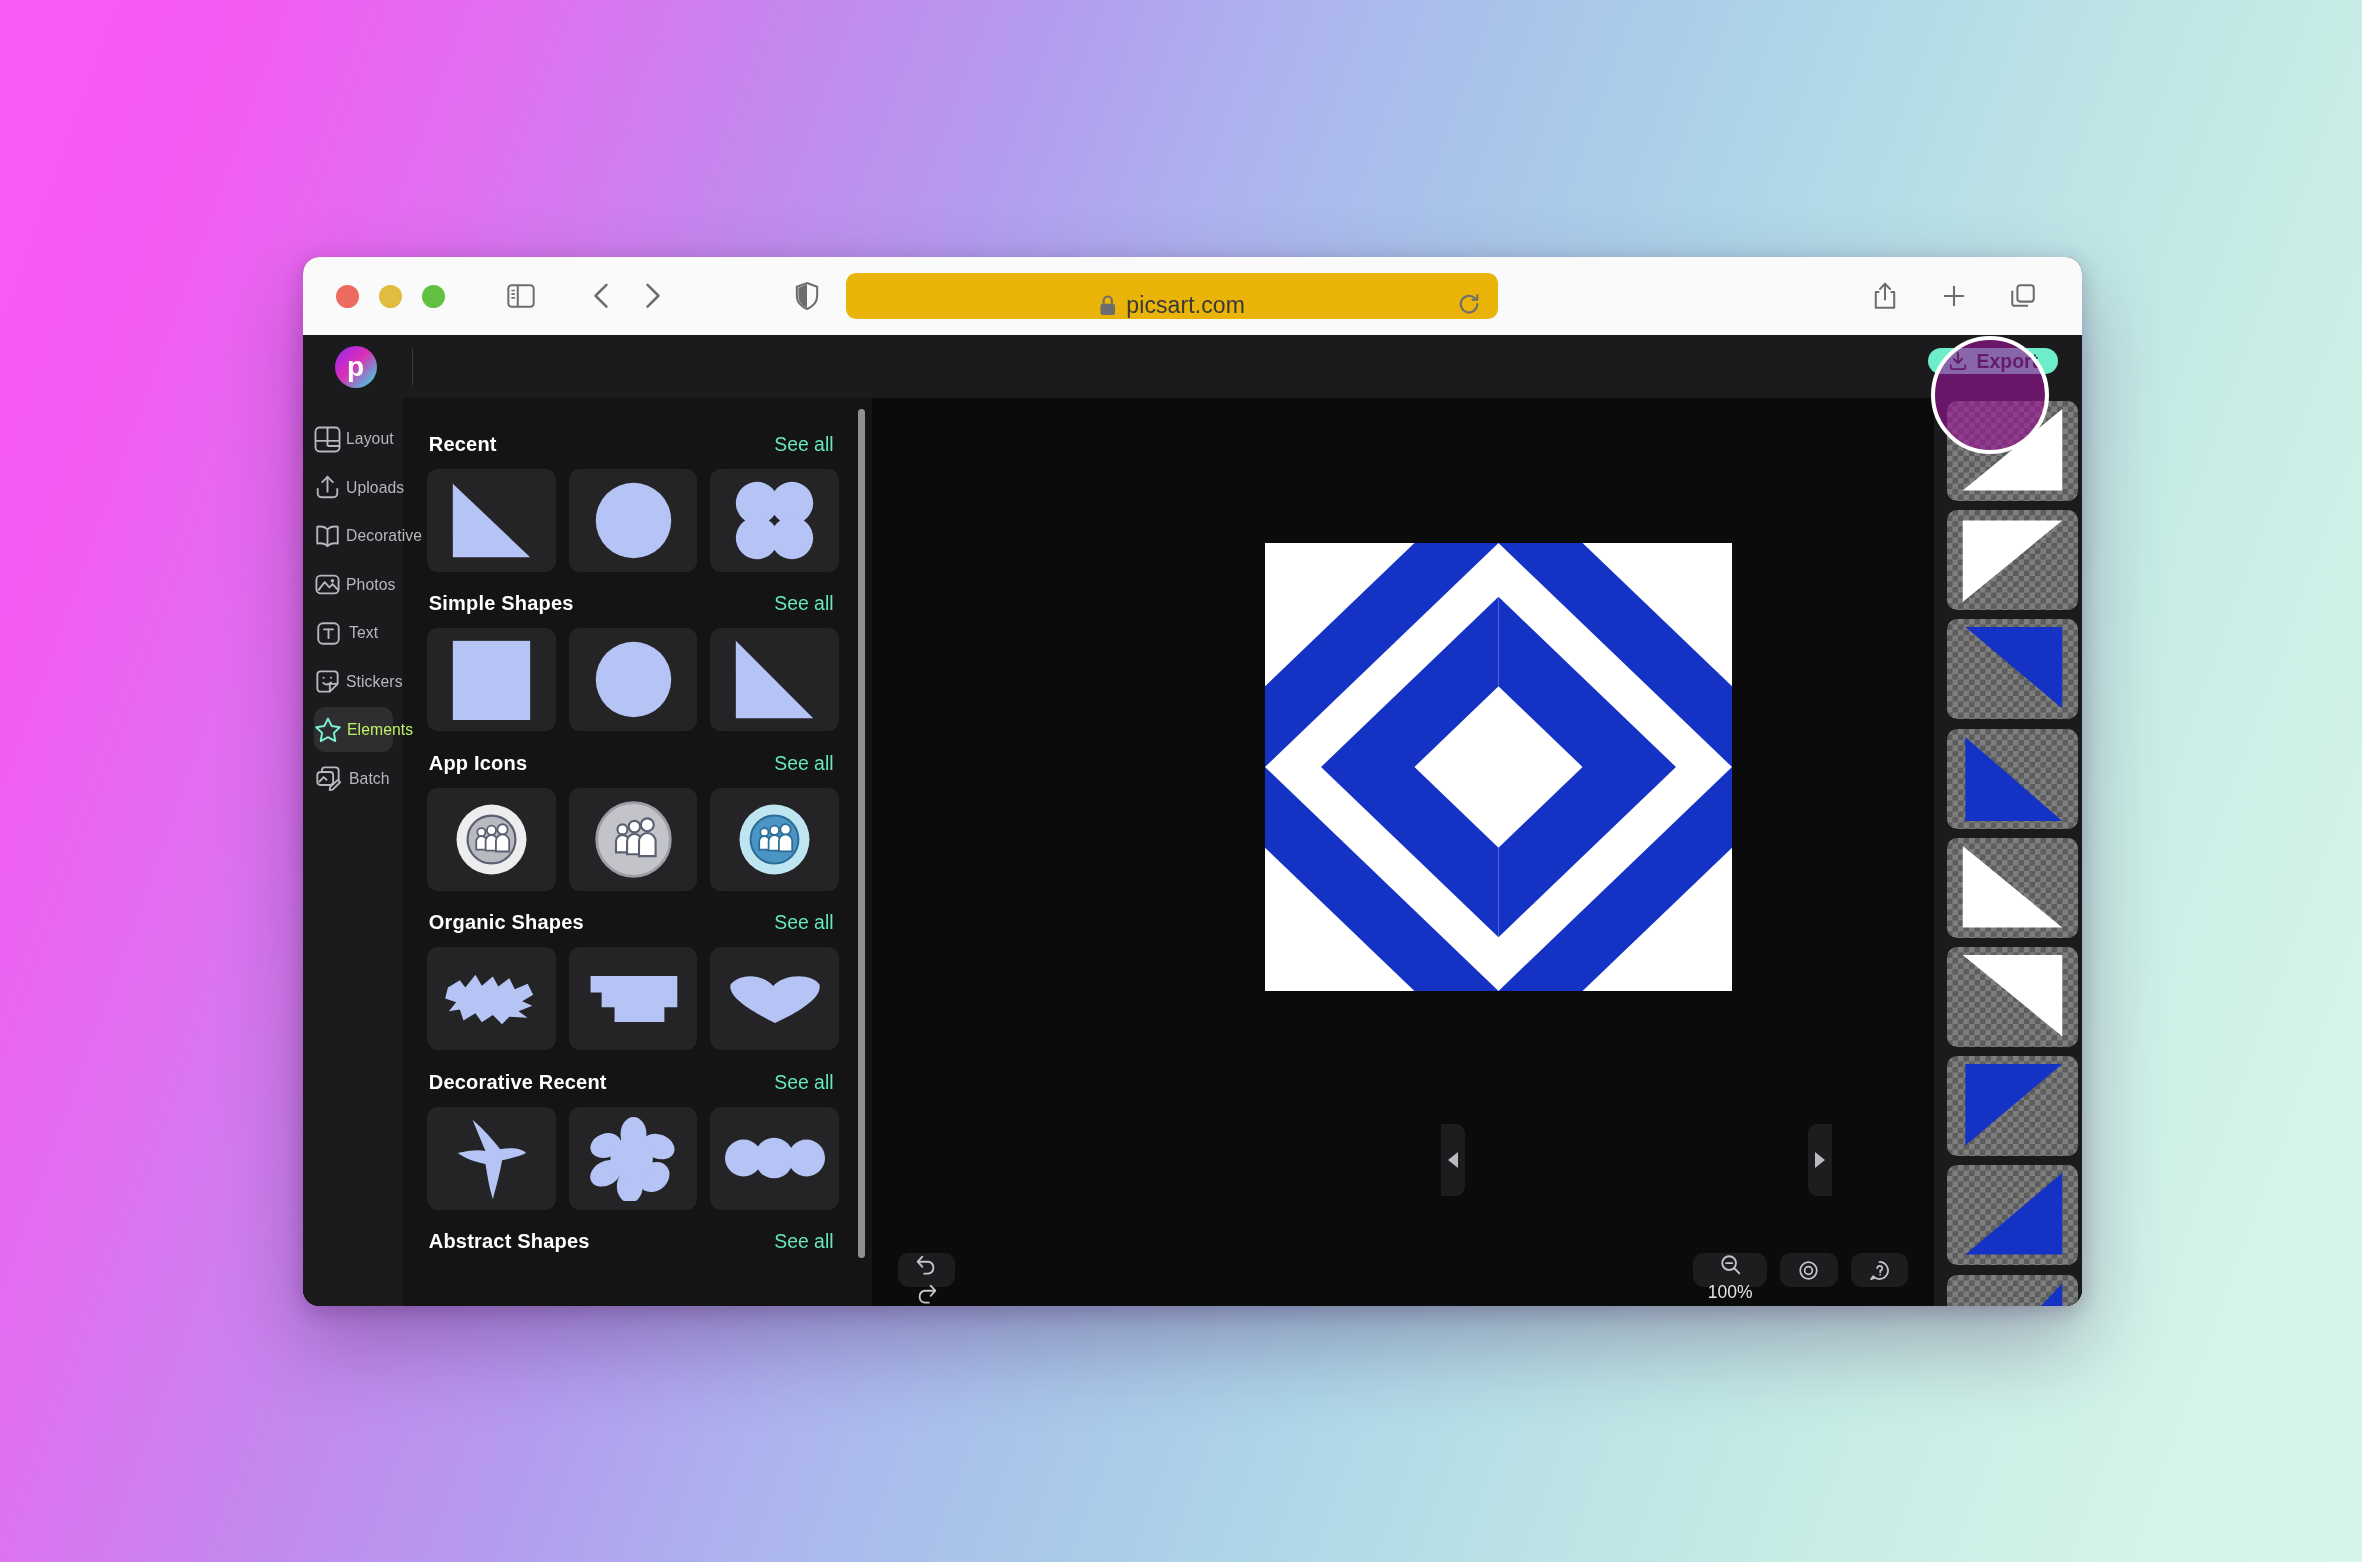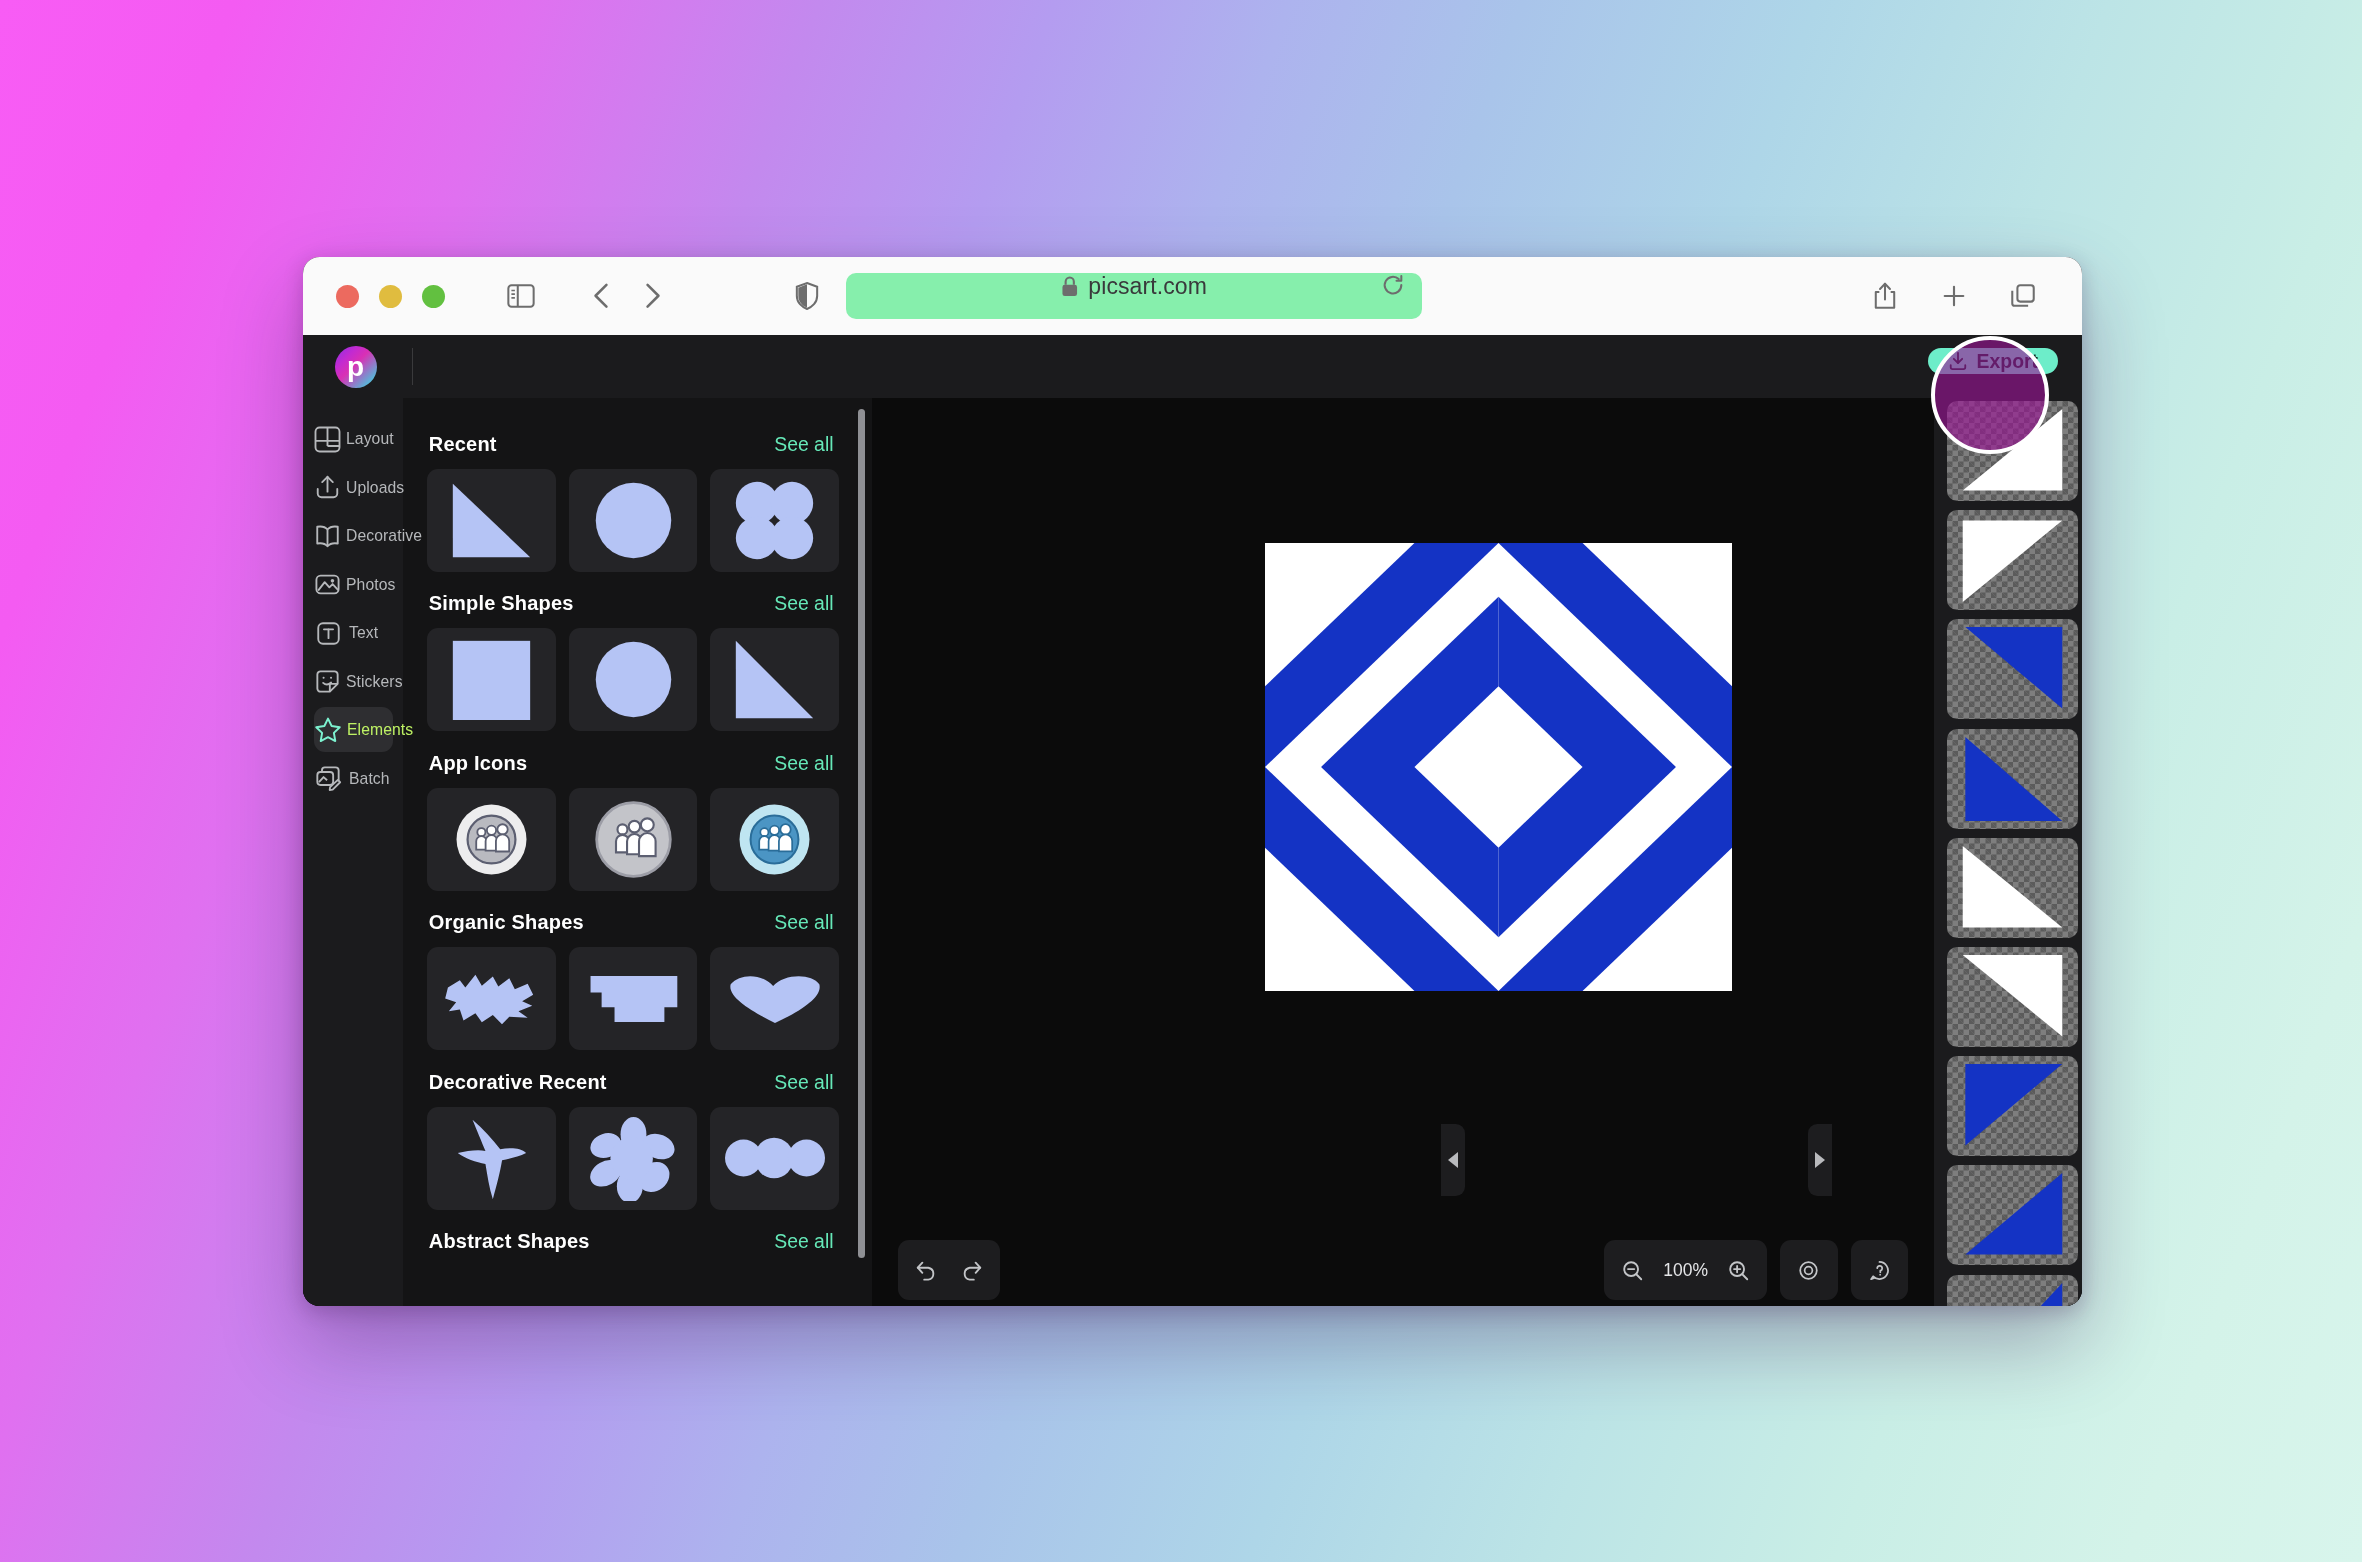--- a/index.html
+++ b/index.html
@@ -52,27 +52,27 @@
     display: flex; align-items: center; justify-content: center;
     color: #6d6d6d;
   }
   #sidebar-toggle-icon { margin-left: 55px; }
   #nav-back-icon { margin-left: 39px; }
   #nav-forward-icon { margin-left: 11px; }
   #shield-icon { margin-left: 113px; }
 
   #address-bar {
     flex: 0 0 auto;
-    width: 576px;
+    width: 652px;
     height: 46px;
     margin-left: 18.5px;
-    background: #86efac;
+    background: #eab308;
     border-radius: 10px;
     display: flex;
-    align-items: flex-start;
+    align-items: flex-end;
     justify-content: center;
     position: relative;
   }
   #url-group { display: flex; align-items: center; gap: 10px; }
   #url-text { font-size: 23px; color: #39393b; letter-spacing: 0.1px; }
   #reload-icon { position: absolute; right: 16.6px; color: #6d6d6d; }
 
   #chrome-right { margin-left: auto; display: flex; align-items: center; gap: 28px; padding-right: 13px; }
 
   
@@ -217,24 +217,25 @@
   #bottom-bar {
     position: absolute;
     left: 0; right: 0; bottom: 0;
     height: 72px;
     display: flex; align-items: center;
     padding: 0 26px;
   }
   .bb-group {
     background: #1d1d1f;
     border-radius: 11px;
-    height: 60px;
+    height: 34px;
     display: flex; align-items: center;
     gap: 5.5px;
     padding: 0 9.2px;
+    flex-direction: column;
   }
   .bb-btn {
     width: 39px; height: 39px;
     display: flex; align-items: center; justify-content: center;
     color: #c3c5c8;
     border-radius: 8.3px;
     cursor: pointer;
   }
   #zoom-level { font-size: 17.5px; color: #e4e5e7; padding: 0 5.5px; min-width: 52px; text-align: center; }
   #bb-right { margin-left: auto; display: flex; align-items: center; gap: 13px; }

